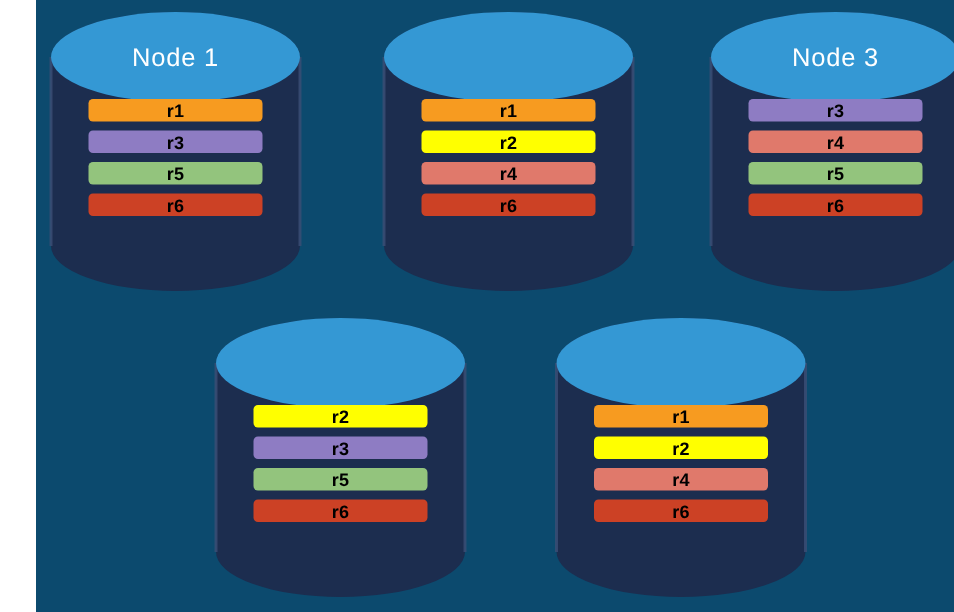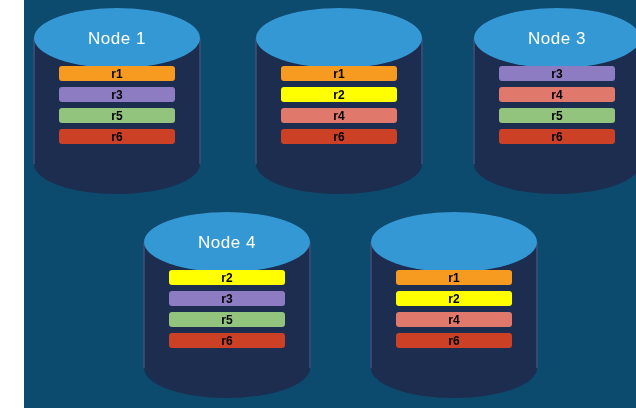--- a/index.html
+++ b/index.html
@@ -146,21 +146,20 @@
           <span class="replica-label" style="color: rgb(0, 0, 0);">r6</span>
         </div>
       </div>
     </div>
     <div class="node" style="left: 120px; top: 212px; width: 166px; height: 186px;">
       <svg class="node-svg" width="166" height="186" viewBox="0 0 166 186">
         <path d="M 0 30 A 83 30 0 0 1 166 30 L 166 156 A 83 30 0 0 1 0 156 Z" fill="#1C2D4F"></path>
         <path d="M 0 30 L 0 156 M 166 30 L 166 156" stroke="#3A4E74" stroke-width="2" fill="none" opacity="0.85"></path>
         <ellipse cx="83" cy="30" rx="83" ry="30" fill="#3498D4"></ellipse>
       </svg>
-      <div class="node-title" style="top: 21px; color: rgb(255, 255, 255);">Node  4</div>
       <div class="replica-stack" style="top: 58px;">
         <div class="replica" style="background: rgb(255, 255, 0); width: 116px;">
           <span class="replica-label" style="color: rgb(0, 0, 0);">r2</span>
         </div>
         <div class="replica" style="background: rgb(142, 124, 195); width: 116px;">
           <span class="replica-label" style="color: rgb(0, 0, 0);">r3</span>
         </div>
         <div class="replica" style="background: rgb(147, 196, 125); width: 116px;">
           <span class="replica-label" style="color: rgb(0, 0, 0);">r5</span>
         </div>

